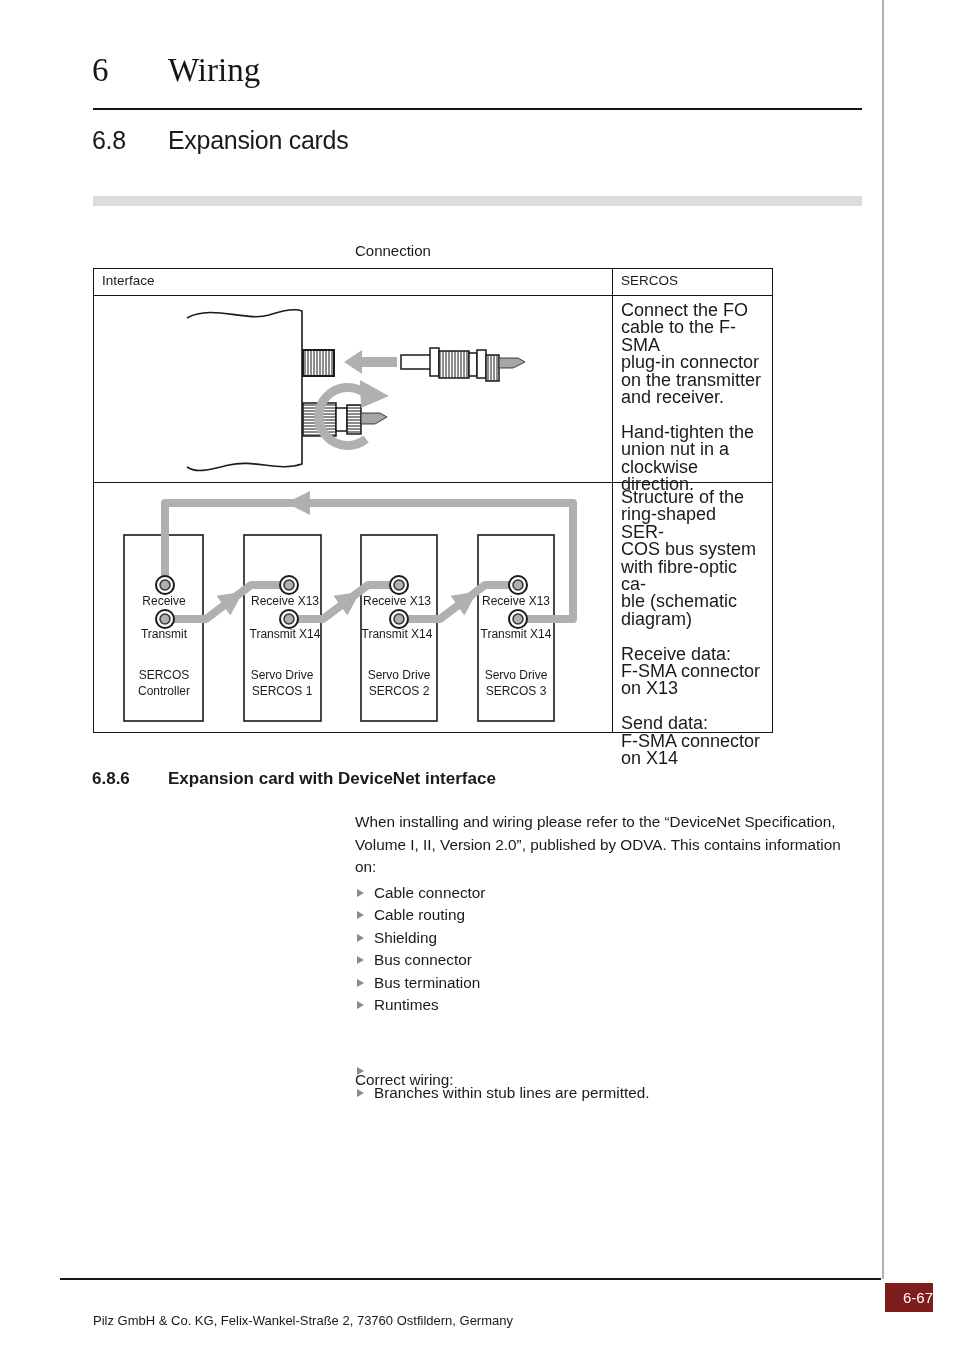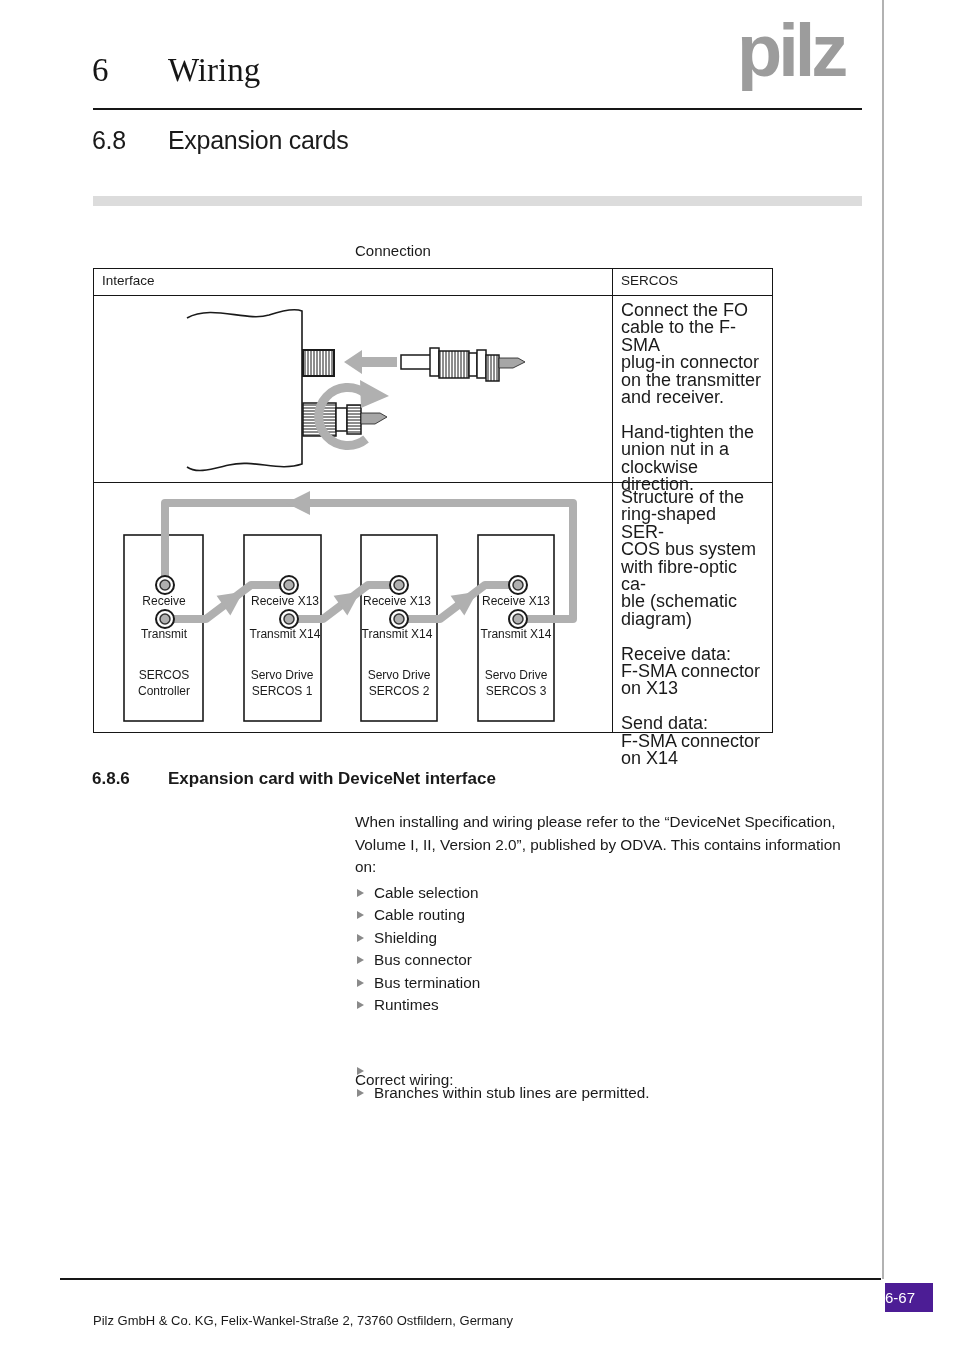--- a/index.html
+++ b/index.html
@@ -42,34 +42,33 @@
   .b2{top:1060px;}
   .bullet-item{position:relative;padding-left:19px;height:22.4px;line-height:22.4px;}
   .tri{position:absolute;left:2px;top:7px;width:0;height:0;
        border-top:4.5px solid transparent;border-bottom:4.5px solid transparent;
        border-left:7px solid #8a8a8a;}
   .correct{top:1038px;left:355px;font-size:15.3px;margin-top:33px;}
 
   
   .footer-rule{top:1278px;left:60px;width:821px;height:2px;background:#161616;}
   .footer-text{top:1287px;left:93px;font-size:13px;line-height:22.5px;white-space:pre-line;}
-  .pagebox{top:1283px;left:885px;width:48px;height:29px;background:#4c1d95;color:#fff;
-           font-size:15px;display:flex;align-items:center;justify-content:flex-start;}
+  .pagebox{top:1283px;left:885px;width:48px;height:29px;background:#7f1d1d;color:#fff;
+           font-size:15px;display:flex;align-items:center;justify-content:flex-end;}
   .edge-line{top:0;left:882px;width:2px;height:1279px;background:#b2b2b2;}
 </style>
 </head>
 <body>
 
 <div class="page">
 
   <div class="abs h1-row">
     <span class="h1-num">6</span>
     <span>Wiring</span>
   </div>
-  <div class="abs logo">pilz</div>
   <div class="abs rule"></div>
 
   <div class="abs h2-row">
     <span class="h2-num">6.8</span>
     <span>Expansion cards</span>
   </div>
   <div class="abs graybar"></div>
 
   <div class="abs connection">Connection</div>
 
@@ -214,21 +213,21 @@
   <div class="abs h3-row">
     <span class="h3-num">6.8.6</span>
     <span>Expansion card with DeviceNet interface</span>
   </div>
 
   <div class="abs intro">When installing and wiring please refer to the “DeviceNet Specification,
 Volume I, II, Version 2.0”, published by ODVA. This contains information
 on:</div>
 
   <div class="abs blist b1">
-    <div class="bullet-item"><span class="tri"></span><span>Cable selection</span></div>
+    <div class="bullet-item"><span class="tri"></span><span>Cable connector</span></div>
     <div class="bullet-item"><span class="tri"></span><span>Cable routing</span></div>
     <div class="bullet-item"><span class="tri"></span><span>Shielding</span></div>
     <div class="bullet-item"><span class="tri"></span><span>Bus connector</span></div>
     <div class="bullet-item"><span class="tri"></span><span>Bus termination</span></div>
     <div class="bullet-item"><span class="tri"></span><span>Runtimes</span></div>
   </div>
 
   <div class="abs correct">Correct wiring:</div>
 
   <div class="abs blist b2">

